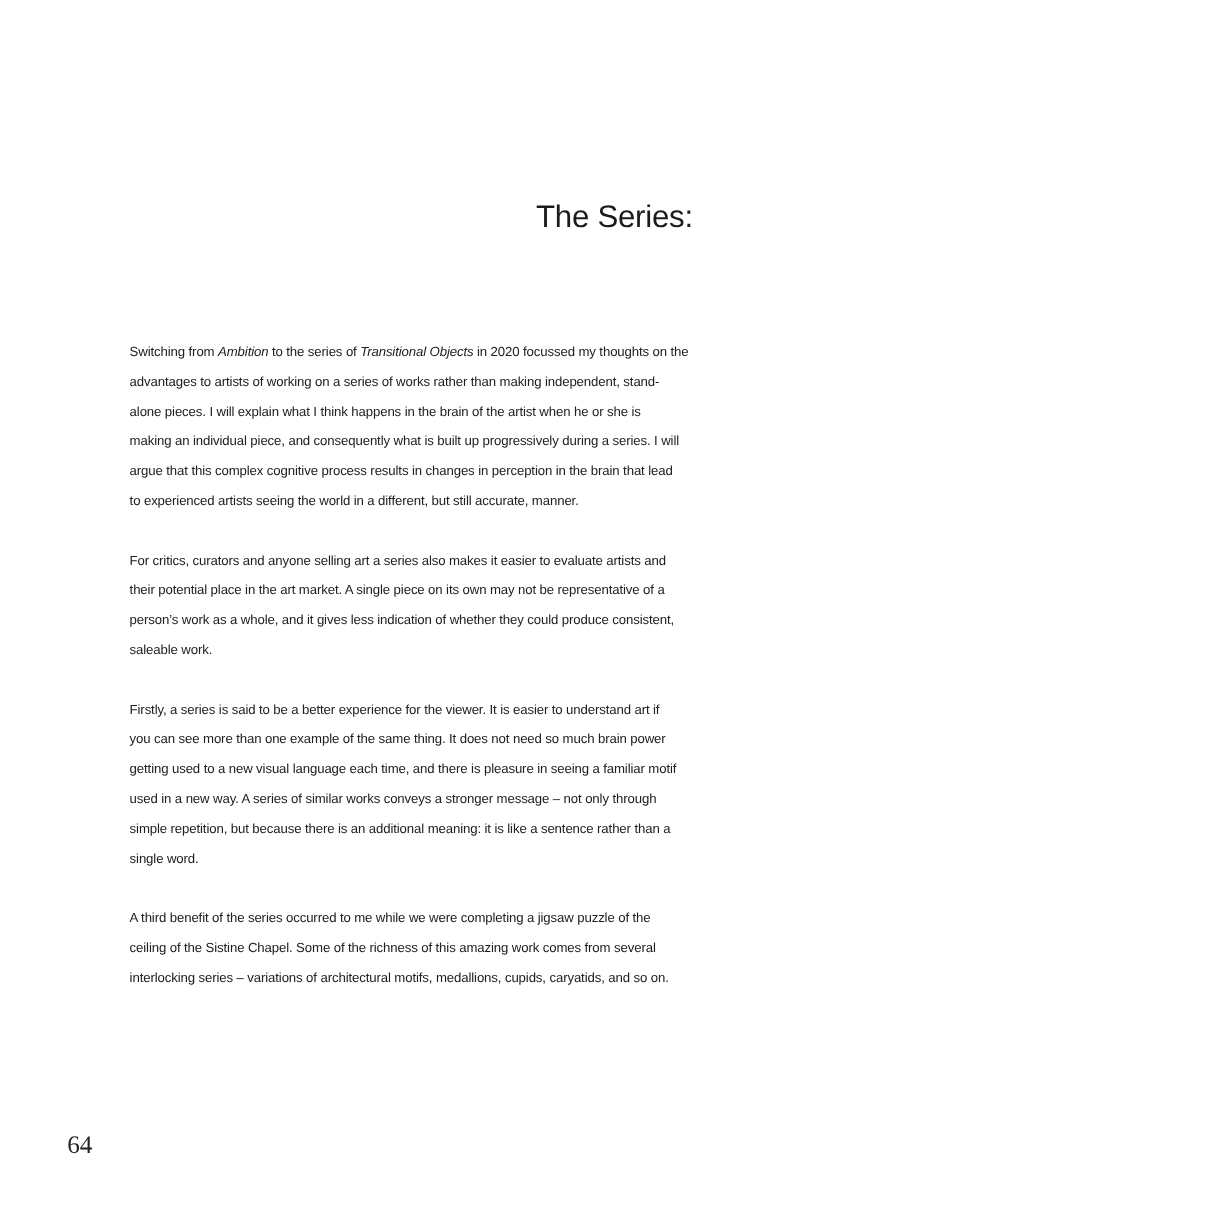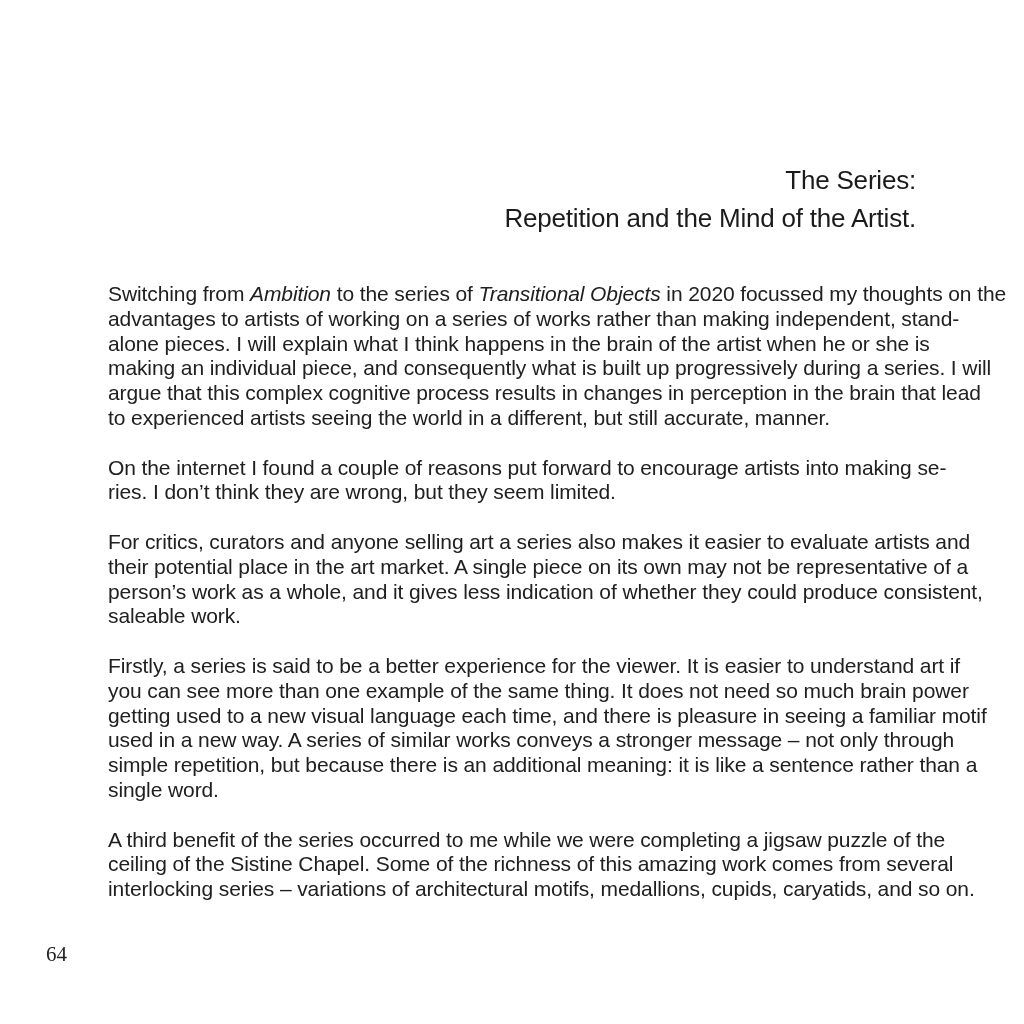--- a/index.html
+++ b/index.html
@@ -22,64 +22,61 @@
     left: 108px;
     width: 808px;
     margin: 0;
     font-size: 26px;
     font-weight: 400;
     line-height: 37.5px;
     letter-spacing: -0.2px;
     text-align: center;
     color: #1b1b1b;
   }
-  .title-line { display: block; text-align: right; }
+  .title-line { display: block; }
   .content {
     position: absolute;
     top: 282px;
     left: 108px;
     width: 812px;
-    font-size: 21px;
+    font-size: 11px;
     line-height: 24.8px;
     letter-spacing: -0.1px;
   }
   .para {
     margin: 0 0 24.8px 0;
     white-space: pre;
   }
   .para:last-child { margin-bottom: 12px; }
   .em { font-style: italic; }
   .page-number {
     position: absolute;
-    left: 46px;
+    left: 56px;
     top: 942px;
     font-family: "Liberation Serif", serif;
     font-size: 21px;
     color: #242424;
   }
 </style>
 </head>
 <body>
 
 <div class="page">
 
   <h1 class="title">
       <span class="title-line">The Series:</span>
-      <span class="title-line">Repetition and the Mind of the Artist.</span>
     </h1>
 
   <div class="content">
     <p class="para"><span>Switching from </span><span class="em">Ambition</span><span> to the series of </span><span class="em">Transitional Objects</span><span> in 2020 focussed my thoughts on the
 advantages to artists of working on a series of works rather than making independent, stand-
 alone pieces. I will explain what I think happens in the brain of the artist when he or she is
 making an individual piece, and consequently what is built up progressively during a series. I will
 argue that this complex cognitive process results in changes in perception in the brain that lead
 to experienced artists seeing the world in a different, but still accurate, manner.</span></p>
-    <p class="para">On the internet I found a couple of reasons put forward to encourage artists into making se-
-ries. I don’t think they are wrong, but they seem limited.</p>
     <p class="para">For critics, curators and anyone selling art a series also makes it easier to evaluate artists and
 their potential place in the art market. A single piece on its own may not be representative of a
 person’s work as a whole, and it gives less indication of whether they could produce consistent,
 saleable work.</p>
     <p class="para">Firstly, a series is said to be a better experience for the viewer. It is easier to understand art if
 you can see more than one example of the same thing. It does not need so much brain power
 getting used to a new visual language each time, and there is pleasure in seeing a familiar motif
 used in a new way. A series of similar works conveys a stronger message – not only through
 simple repetition, but because there is an additional meaning: it is like a sentence rather than a
 single word.</p>

